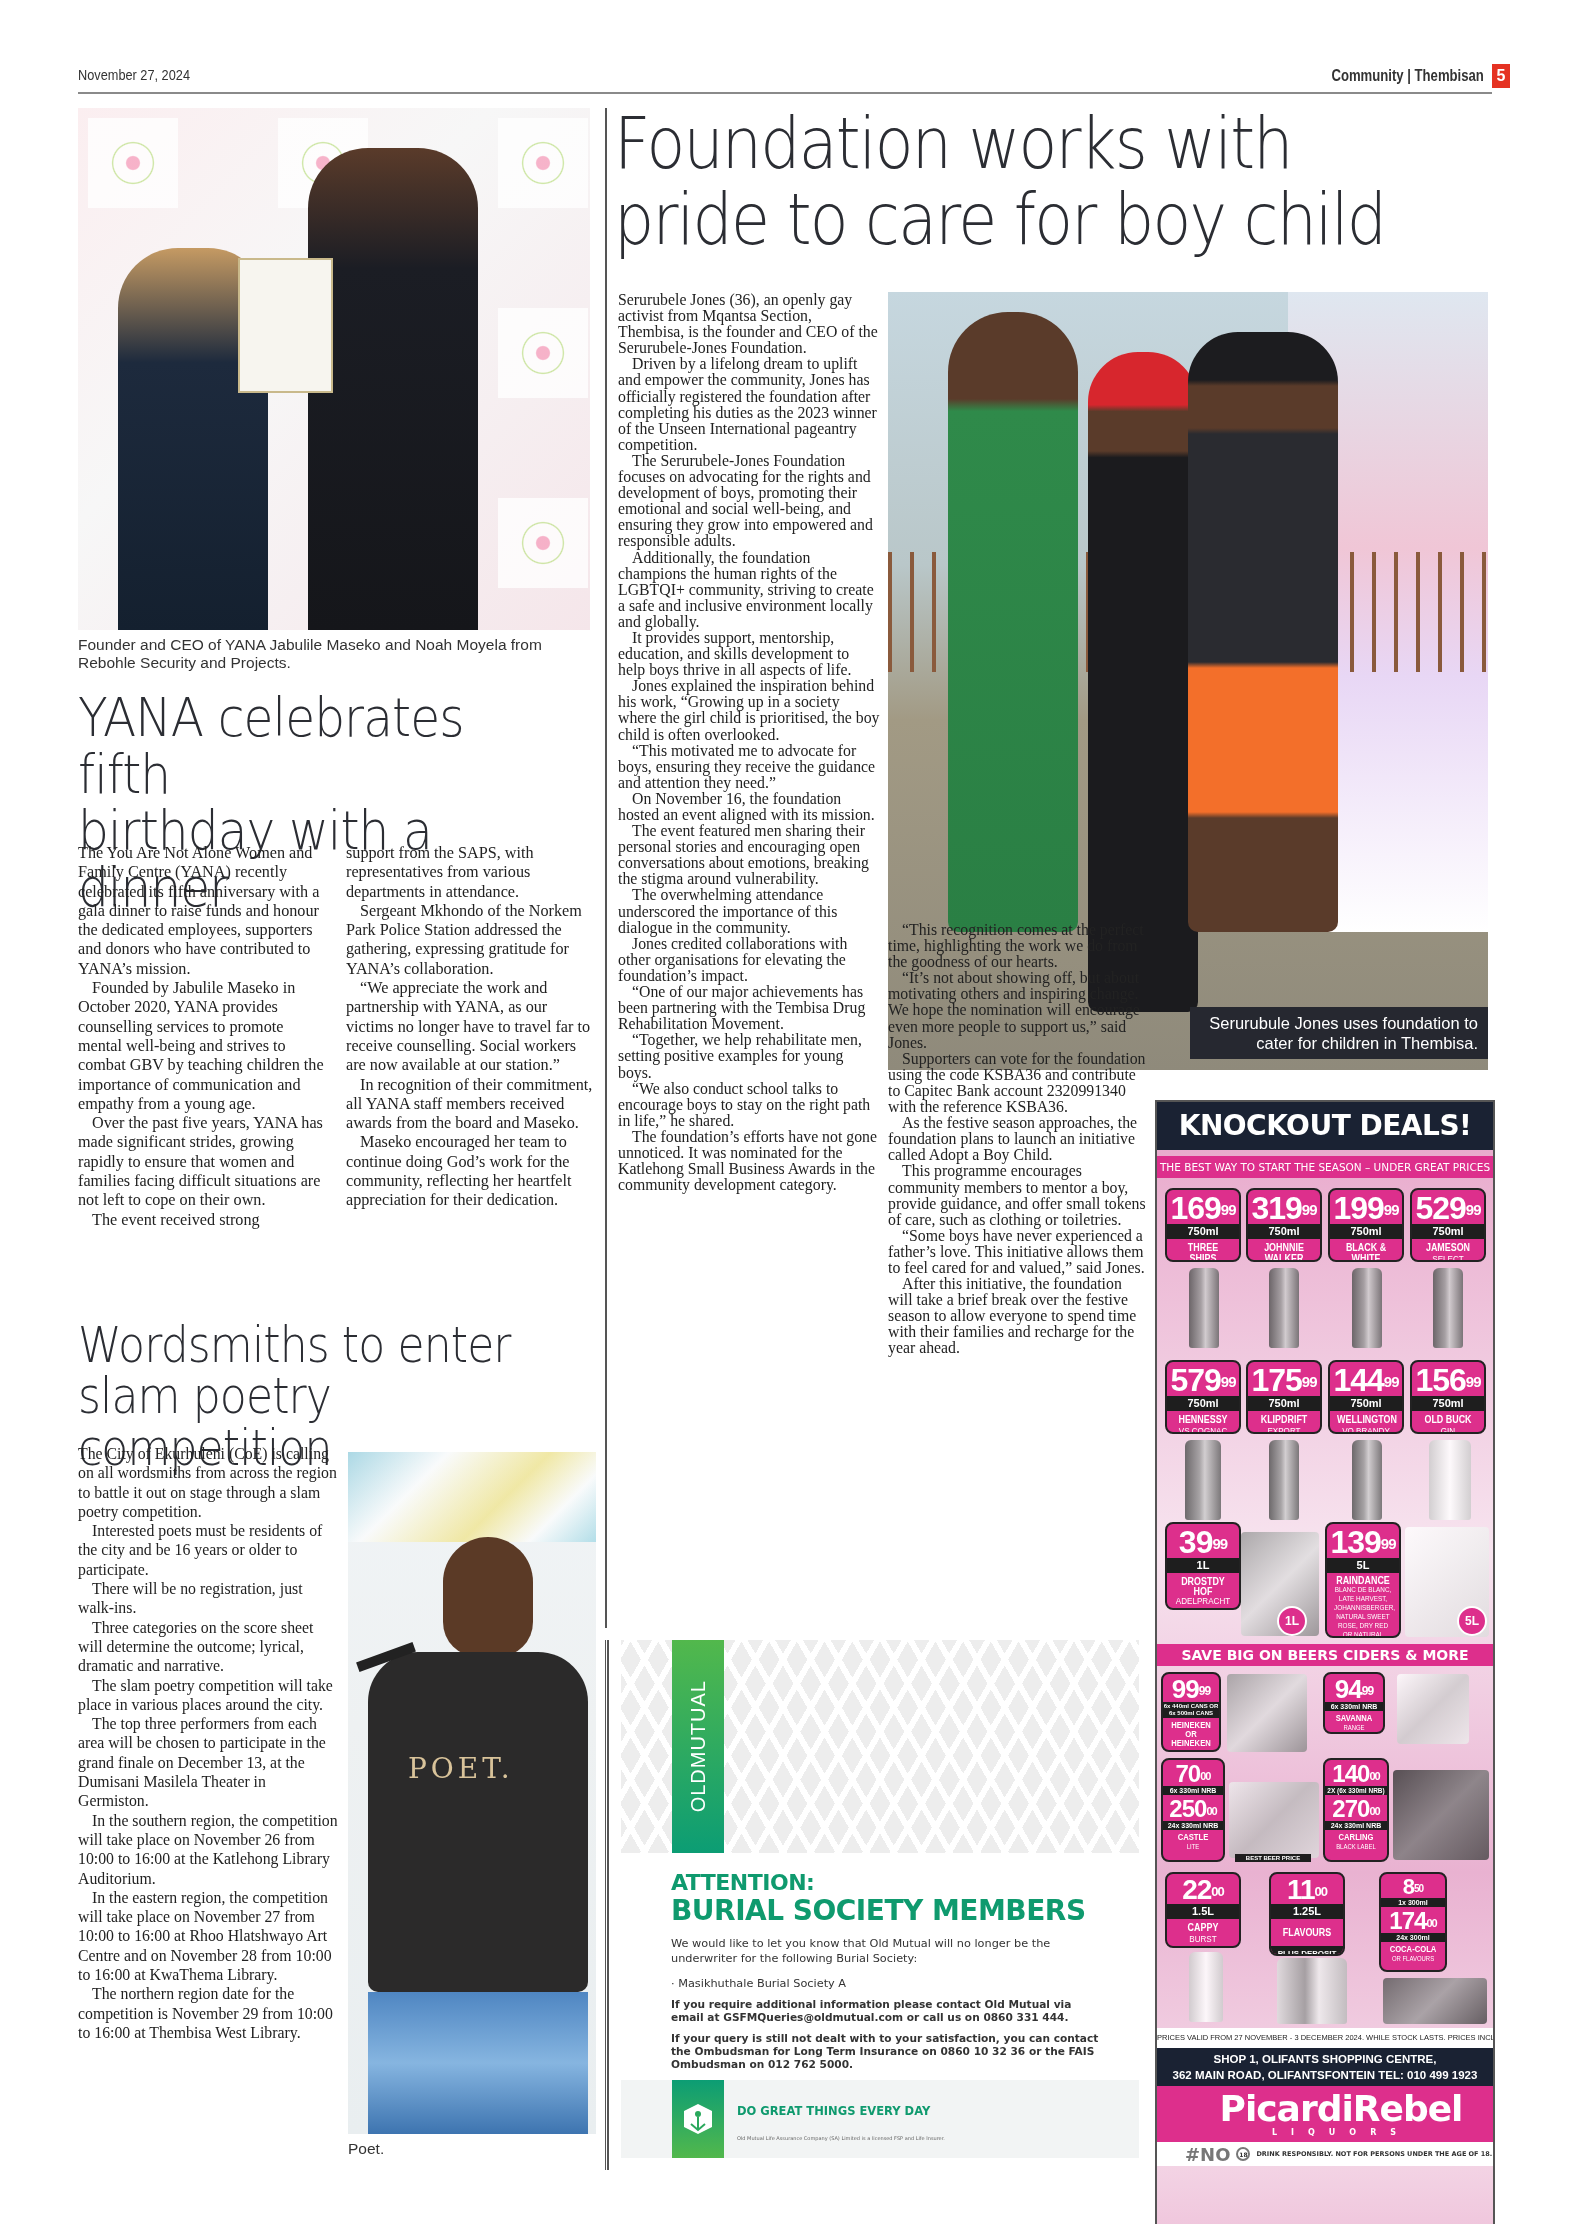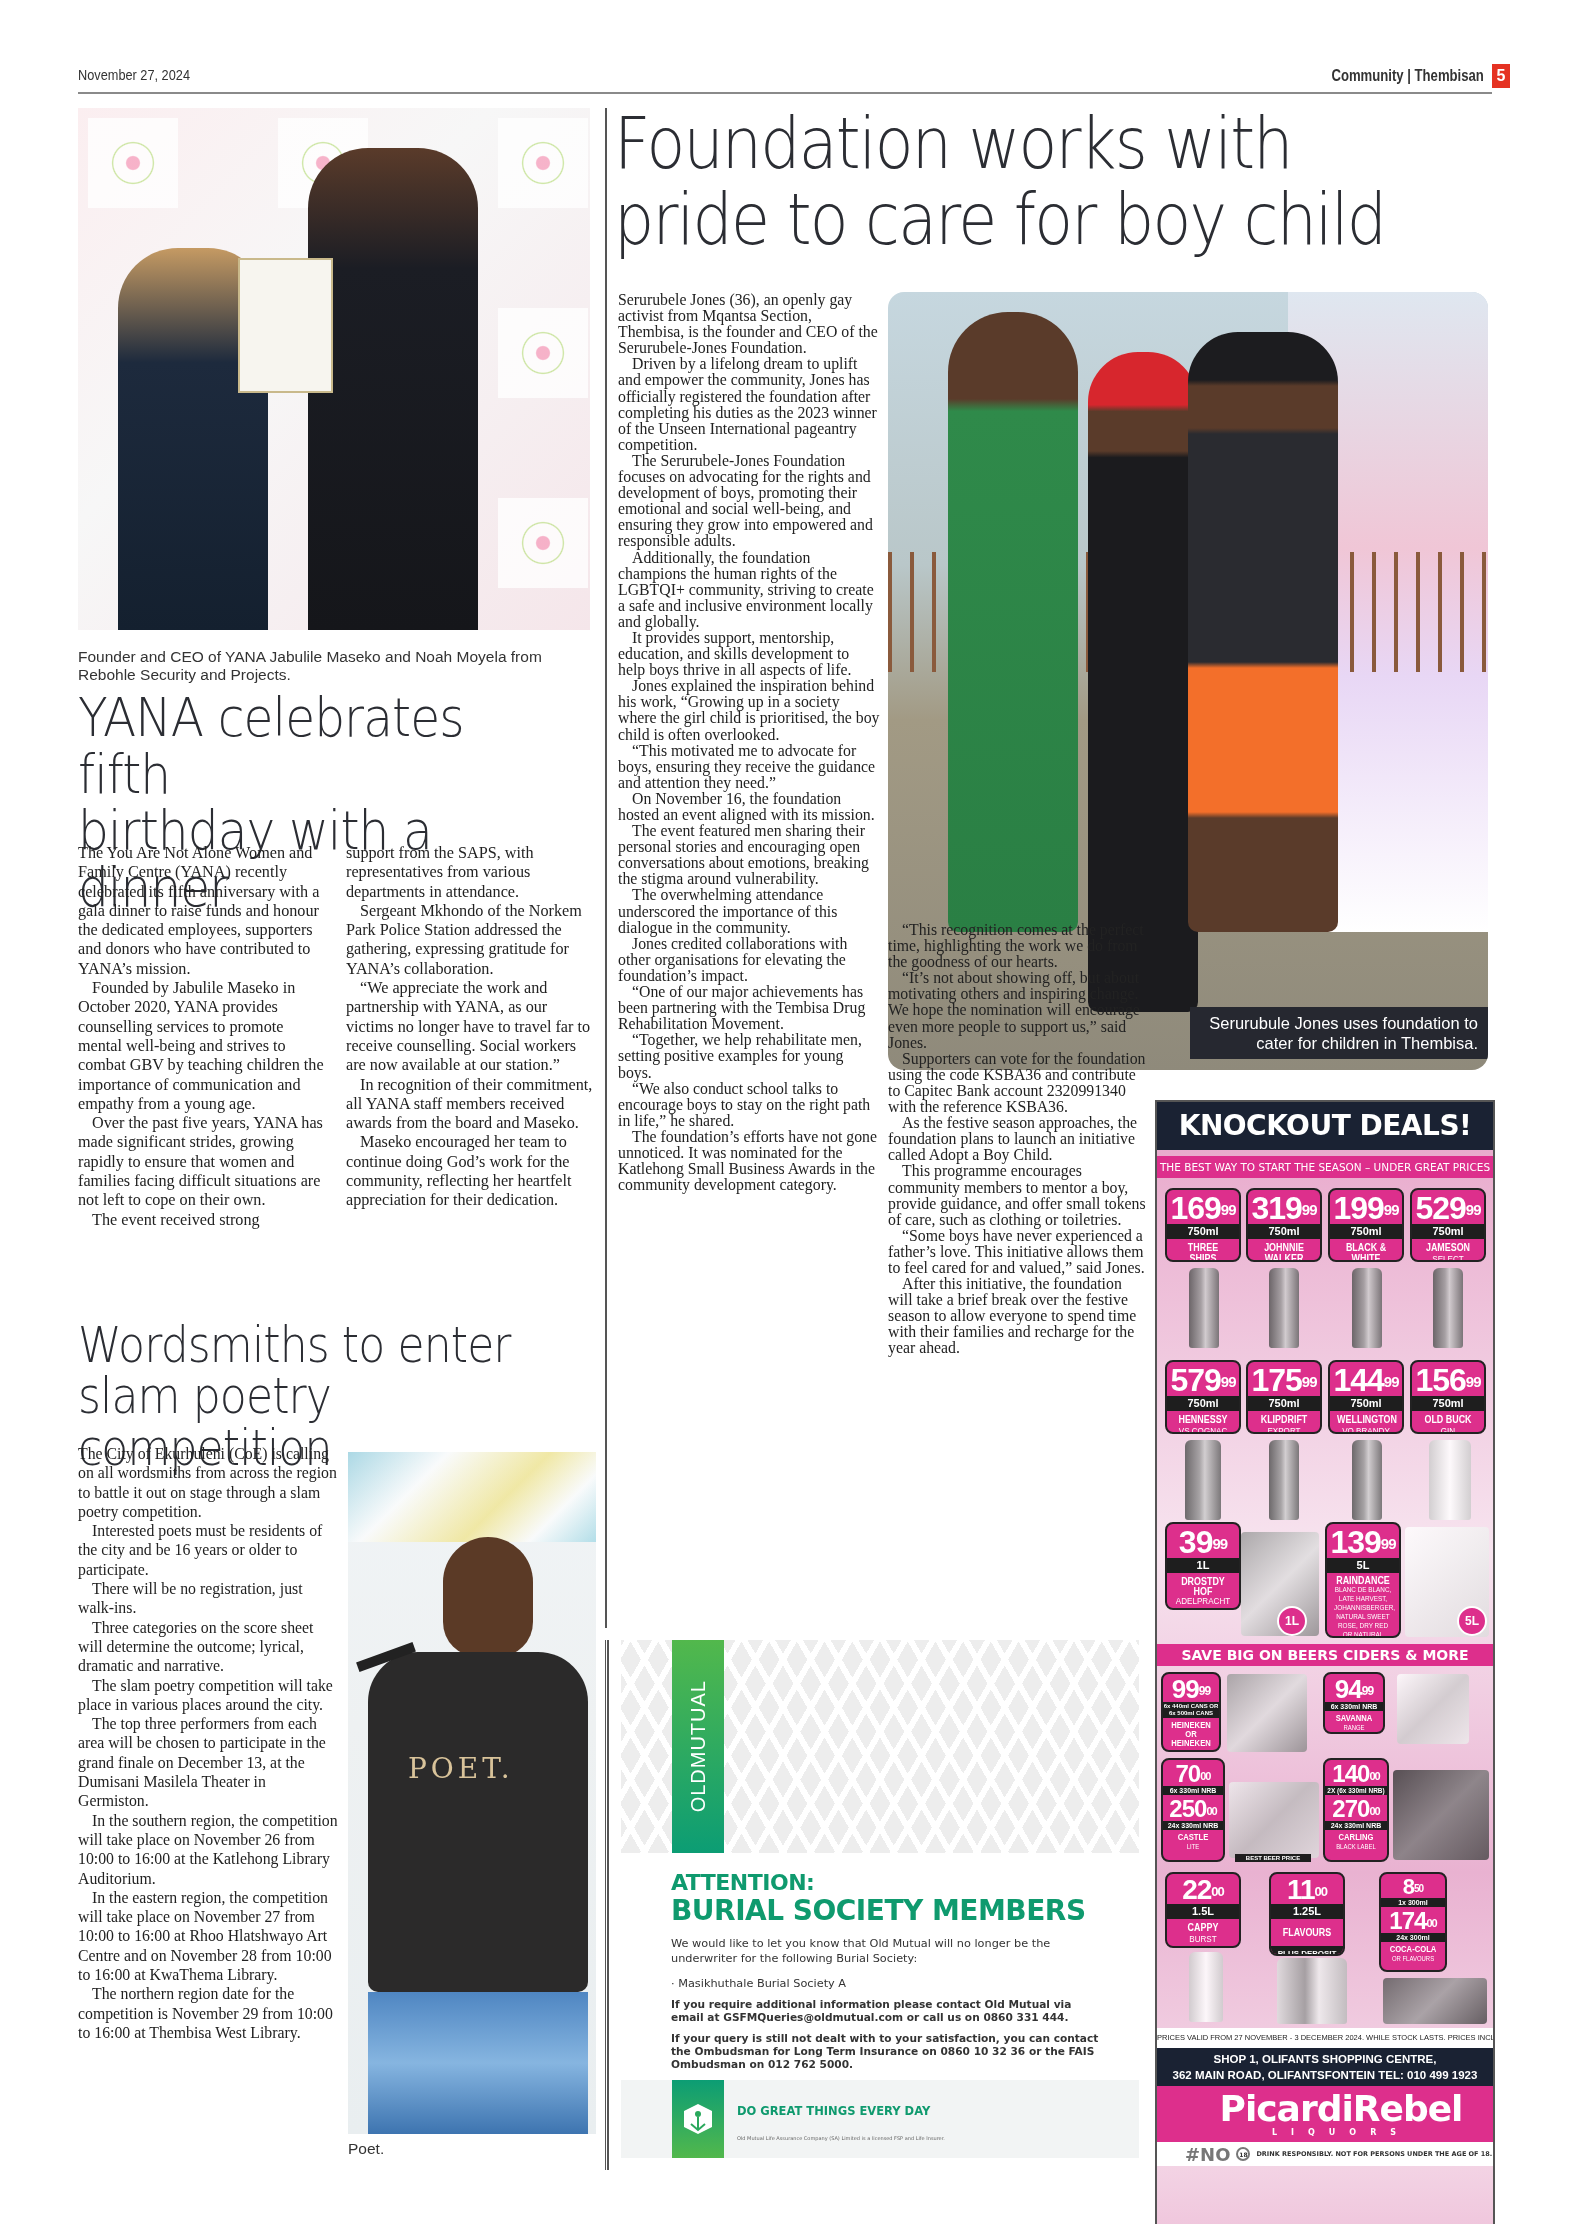--- a/index.html
+++ b/index.html
@@ -24,21 +24,21 @@
   .body { font-size: 16.2px; line-height: 19.3px; color: #222; text-align: left; }
   .body p { text-indent: 14px; }
   .body p.first { text-indent: 0; }
 
   .caption { font: 15.5px "Liberation Sans", sans-serif; color: #333; line-height: 18px; }
 
   
   .photo { overflow: hidden; }
   .ph-yana { background: linear-gradient(135deg, #fbeef0 0%, #f7f7f7 40%, #f5e6ea 100%); }
   .ph-yana .banner { position: absolute; background: radial-gradient(circle, #f6a3bf 10%, #fff 12%, #fff 30%, #bfe18a 32%, #fff 34%); opacity: .8; }
-  .ph-found { background: linear-gradient(180deg, #c6d7df 0%, #b9c7c9 35%, #a29a84 55%, #8f8a7b 100%); border-radius: 16px; }
+  .ph-found { background: linear-gradient(180deg, #c6d7df 0%, #b9c7c9 35%, #a29a84 55%, #8f8a7b 100%); }
   .ph-poet { background: linear-gradient(180deg, #f0f4f6 0%, #eef1f2 40%, #e9eef0 100%); }
 
   .photo-caption-box { background: #262830; color: #fff; font: 16.5px "Liberation Sans", sans-serif; line-height: 20px; text-align: right; padding: 6px 10px; }
 
   
   .om-wrap { background: #fff; border-left: 2px solid #555; }
   .om-pattern { background-color: #ededed;
      background-image:
       repeating-linear-gradient(60deg, transparent 0 18px, #fff 18px 24px),
       repeating-linear-gradient(-60deg, transparent 0 18px, #fff 18px 24px); }
@@ -91,21 +91,21 @@
 <div class="abs photo ph-yana" style="left:78px; top:108px; width:512px; height:522px;">
   <div class="banner" style="left:10px; top:10px; width:90px; height:90px;"></div>
   <div class="banner" style="left:200px; top:10px; width:90px; height:90px;"></div>
   <div class="banner" style="left:420px; top:10px; width:90px; height:90px;"></div>
   <div class="banner" style="left:420px; top:200px; width:90px; height:90px;"></div>
   <div class="banner" style="left:420px; top:390px; width:90px; height:90px;"></div>
   <div style="position:absolute; left:40px; top:140px; width:150px; height:382px; background:linear-gradient(180deg,#c59a63 0%,#1d2a3d 30%,#14202f 100%); border-radius:60px 60px 0 0;"></div>
   <div style="position:absolute; left:230px; top:40px; width:170px; height:482px; background:linear-gradient(180deg,#5a3b2a 0%,#1b1d24 25%,#15161a 100%); border-radius:60px 60px 0 0;"></div>
   <div style="position:absolute; left:160px; top:150px; width:95px; height:135px; background:#f7f5ef; border:2px solid #c9b98b;"></div>
 </div>
-<div class="abs caption" style="left:78px; top:636px; width:520px;margin-top:12px;">Founder and CEO of YANA Jabulile Maseko and Noah Moyela from Rebohle Security and Projects.</div>
+<div class="abs caption" style="left:78px; top:636px; width:520px;">Founder and CEO of YANA Jabulile Maseko and Noah Moyela from Rebohle Security and Projects.</div>
 
 <div class="abs headline" style="left:78px; top:690px; font-size:54px; width:540px;">
   <div style="transform:scaleX(0.9); transform-origin:left;">YANA celebrates fifth</div>
   <div style="transform:scaleX(0.9); transform-origin:left;">birthday with a dinner</div>
 </div>
 
 <div class="abs body" style="left:78px; top:844px; width:252px;">
   <p class="first">The You Are Not Alone Women and Family Centre (YANA) recently celebrated its fifth anniversary with a gala dinner to raise funds and honour the dedicated employees, supporters and donors who have contributed to YANA’s mission.</p>
   <p>Founded by Jabulile Maseko in October 2020, YANA provides counselling services to promote mental well-being and strives to combat GBV by teaching children the importance of communication and empathy from a young age.</p>
   <p>Over the past five years, YANA has made significant strides, growing rapidly to ensure that women and families facing difficult situations are not left to cope on their own.</p>

